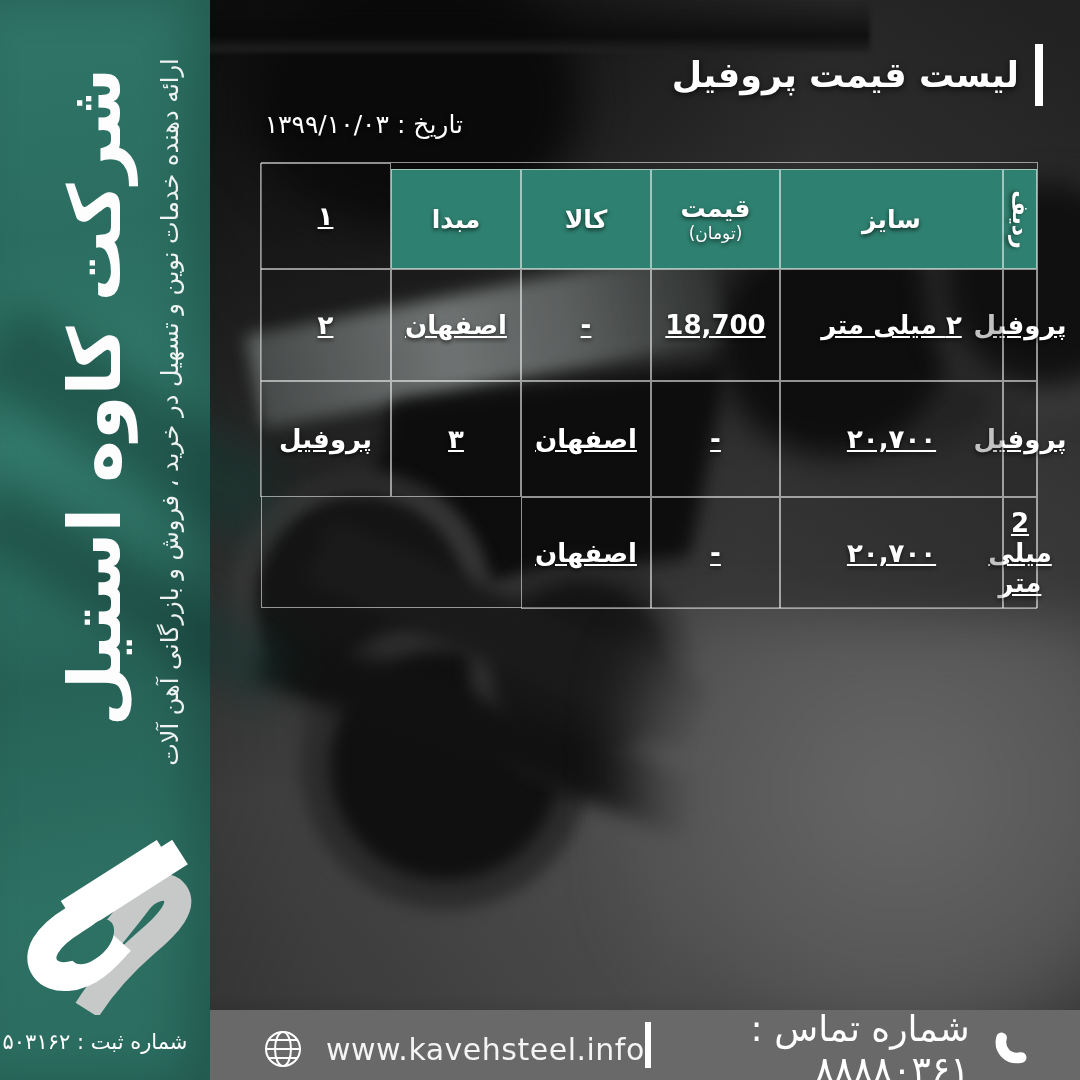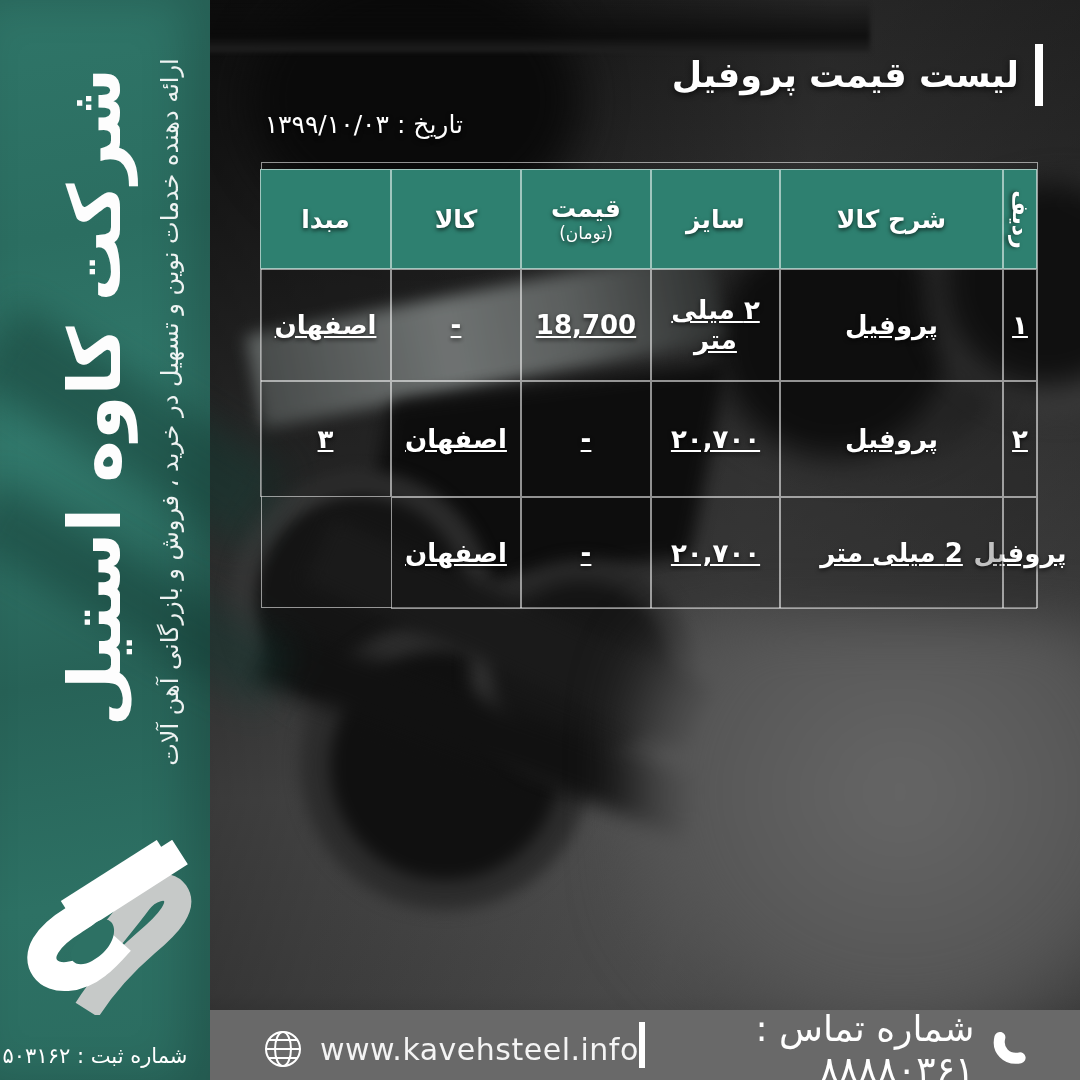--- a/index.html
+++ b/index.html
@@ -36,21 +36,21 @@
     box-shadow:inset -25px 0 45px rgba(0,0,0,.18);}
   .sb-texture{position:absolute;left:-30px;top:380px;width:320px;height:90px;background:rgba(20,60,52,.5);transform:rotate(32deg);filter:blur(18px);}
   .sb-texture2{position:absolute;left:-40px;top:560px;width:340px;height:70px;background:rgba(18,55,48,.45);transform:rotate(30deg);filter:blur(18px);}
   .v-company{position:absolute;left:-235px;top:352px;width:660px;height:90px;
     transform:rotate(-90deg);display:flex;align-items:center;justify-content:center;
     font-size:72px;font-weight:bold;white-space:nowrap;direction:rtl;color:#fdfdfd;}
   .v-tagline{position:absolute;left:-162px;top:396px;width:664px;height:32px;
     transform:rotate(-90deg);display:flex;align-items:center;justify-content:center;
     font-size:24px;white-space:nowrap;direction:rtl;color:rgba(255,255,255,.92);}
   .logo{position:absolute;left:12px;top:840px;}
-  .reg-number{position:absolute;left:0;bottom:12px;width:190px;text-align:center;
+  .reg-number{position:absolute;left:0;bottom:26px;width:190px;text-align:center;
     font-size:21px;direction:rtl;color:#fff;}
 
   
   .page-title-wrap{position:absolute;top:44px;right:37px;display:flex;flex-direction:row-reverse;align-items:center;gap:16px;}
   .title-bar{width:8px;height:62px;background:#fff;}
   .page-title{font-size:35px;font-weight:bold;direction:rtl;white-space:nowrap;text-shadow:0 2px 6px rgba(0,0,0,.7);}
   .date-line{position:absolute;top:110px;right:617px;font-size:25px;direction:rtl;white-space:nowrap;text-shadow:0 2px 5px rgba(0,0,0,.8);margin-left:16px;}
 
   
   .price-table{position:absolute;left:261px;top:162px;width:777px;height:446px;
@@ -63,21 +63,21 @@
     font-weight:bold;color:#fff;text-shadow:0 2px 4px rgba(0,0,0,.65);}
   .pt-head{background:#2e8070;font-size:25px;margin-top:6px;}
   .pt-body{background:rgba(14,14,14,.26);font-size:26px;text-decoration:underline;}
   .pt-price-head{flex-direction:column;line-height:1.15;}
   .pt-unit{font-size:17px;font-weight:normal;}
   .pt-radif span{transform:rotate(90deg);font-size:22px;white-space:nowrap;display:block;}
 
   
   .footer{position:absolute;left:210px;top:1010px;width:870px;height:70px;background:#696969;
     display:flex;align-items:center;justify-content:space-between;padding:0 52px;box-sizing:border-box;}
-  .f-group{display:flex;align-items:center;gap:16px;margin-top:8px;}
+  .f-group{display:flex;align-items:center;gap:22px;margin-top:8px;}
   .f-site{font-size:30px;color:#f4f4f4;letter-spacing:.5px;}
   .f-divider{width:7px;height:46px;background:#fff;}
   .f-phone{font-size:36px;direction:rtl;color:#fff;}
 </style>
 </head>
 <body>
 
 <div class="canvas">
 
   <div class="photo">
@@ -116,21 +116,20 @@
     <div class="title-bar"></div>
     <div class="page-title">لیست قیمت پروفیل</div>
   </div>
   <div class="date-line">تاریخ : ۱۳۹۹/۱۰/۰۳</div>
 
   <div class="price-table">
 
     <div class="pt-cell pt-head pt-radif">
         <span>ردیف</span>
       </div>
-    <div class="pt-cell pt-head">شرح کالا</div>
     <div class="pt-cell pt-head">سایز</div>
     <div class="pt-cell pt-head pt-price-head">
       <span>قیمت</span>
       <span class="pt-unit">(تومان)</span>
     </div>
     <div class="pt-cell pt-head">کالا</div>
     <div class="pt-cell pt-head">مبدا</div>
 
     <div class="pt-cell pt-body">۱</div>
     <div class="pt-cell pt-body">پروفیل</div>

